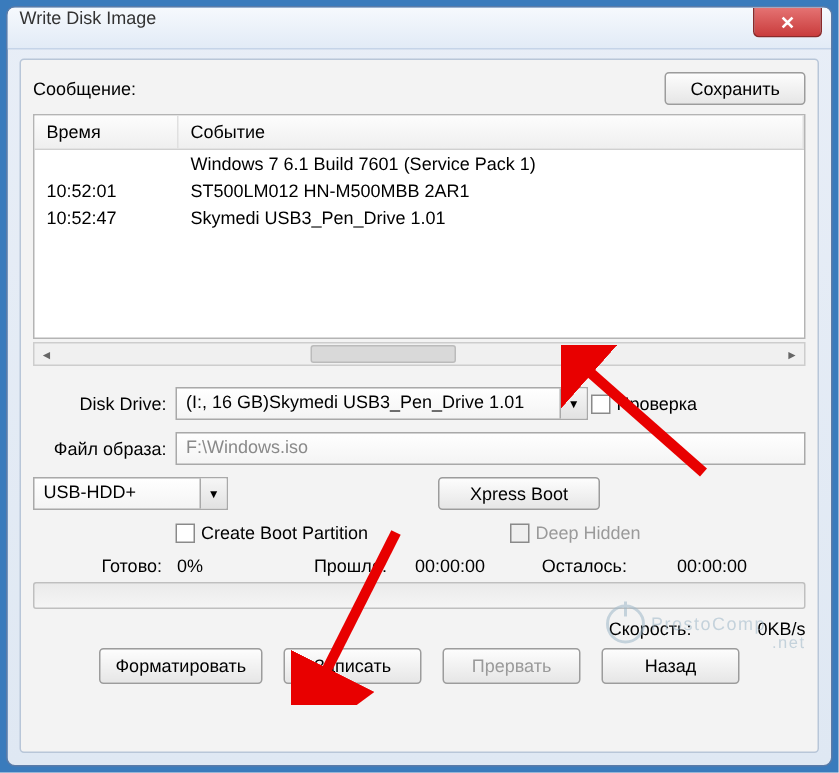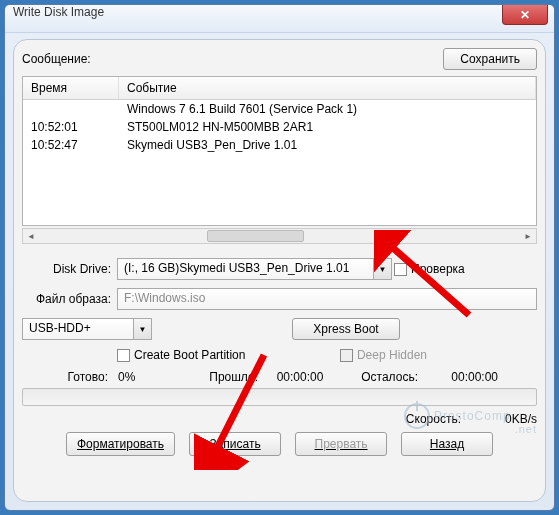--- a/index.html
+++ b/index.html
@@ -1,21 +1,21 @@
 <!DOCTYPE html>
 <html><head>
 <meta charset="utf-8">
 <style>
   * { box-sizing: border-box; font-family: "Segoe UI", Tahoma, sans-serif; font-size: 12px; }
   body { margin: 0; background: #3a7bbc; padding: 4px; width: 559px; height: 515px; position: relative; }
   .window { background: linear-gradient(#e8eef7,#dfe8f3); border: 1px solid #5a7ba8; border-radius: 6px; height: 100%; position: relative; overflow: hidden; }
   .titlebar { height: 28px; display: flex; align-items: flex-start; padding: 0 8px; background: linear-gradient(#f6f9fd,#e2ebf6); border-bottom: 1px solid #c5d4e8; }
   .titlebar .title { color: #333; }
   .close-btn { position: absolute; right: 6px; top: 0; width: 46px; height: 20px; background: linear-gradient(#e57373,#c93c3c); border: 1px solid #8a2a2a; border-top: none; border-radius: 0 0 4px 4px; display: flex; align-items: center; justify-content: center; color: #fff; font-weight: bold; font-size: 13px; }
-  .client { position: absolute; top: 34px; left: 8px; right: 8px; bottom: 8px; background: #f3f3f3; border: 1px solid #b8c6d8; border-radius: 14px; padding: 8px; }
+  .client { position: absolute; top: 34px; left: 8px; right: 8px; bottom: 8px; background: #f3f3f3; border: 1px solid #b8c6d8; border-radius: 3px; padding: 8px; }
   .row { display: flex; align-items: center; margin-bottom: 6px; }
   .msg-label { width: 90px; }
   .spacer { flex: 1; }
   .btn { background: linear-gradient(#fdfdfd,#e6e6e6); border: 1px solid #9c9c9c; border-radius: 3px; padding: 3px 16px; cursor: pointer; }
   .log { border: 1px solid #b4b4b4; background: #fff; height: 150px; margin-bottom: 2px; overflow: hidden; }
   .log-head { display: flex; background: linear-gradient(#fdfdfd,#efefef); border-bottom: 1px solid #d0d0d0; justify-content: center; }
   .log-head div { padding: 4px 8px; border-right: 1px solid #e0e0e0; }
   .col-time { width: 96px; }
   .col-event { flex: 1; }
   .log-body { }
@@ -30,21 +30,21 @@
   .form-label { width: 95px; text-align: right; padding-right: 6px; color:#000; }
   .select, .textfield { flex:1; height:22px; border:1px solid #a9a9a9; background:linear-gradient(#fff,#f4f4f4); padding:2px 6px; display:flex; align-items:flex-start; position:relative; }
   .select .dd { position:absolute; right:0; top:0; bottom:0; width:18px; border-left:1px solid #a9a9a9; background:linear-gradient(#f6f6f6,#e2e2e2); display:flex; align-items:center; justify-content:center; font-size:8px;}
   .chkgroup { display:flex; align-items:center; gap:4px; margin-left:2px; }
   .chk { width:13px; height:13px; border:1px solid #8a8a8a; background:#fff; display:inline-block; }
   .wshort { flex:0 0 130px; }
   .midgap { width:140px; }
   .status-row { display:flex; align-items:center; margin-top:6px; margin-bottom:4px; gap:4px; }
   .status-row .lbl { width:92px; text-align:right; padding-right:6px; }
   .progress { height:18px; border:1px solid #bfbfbf; background:linear-gradient(#eaeaea,#f5f5f5); border-radius:2px; margin-bottom:6px; }
-  .bottom-btns { display:flex; justify-content:center; gap:14px; margin-top:4px;text-decoration:underline; }
+  .bottom-btns { display:flex; justify-content:center; gap:14px; margin-top:4px; }
   .bottom-btns .btn { padding:4px 10px; min-width:92px; }
   .disabled { color:#9a9a9a; }
   svg.arrow-overlay { position:absolute; pointer-events:none; }
   .watermark { position:absolute; right:8px; bottom:72px; color:#9fb8c9; font-size:18px; letter-spacing:1px; font-weight:300; opacity:0.55; display:flex; align-items:center; gap:4px;justify-content:center; }
   .watermark .pc-icon { width:26px; height:26px; border:2px solid #9fb8c9; border-radius:50%; position:relative; }
   .watermark .pc-icon:before { content:""; position:absolute; left:10px; top:-4px; width:2px; height:10px; background:#9fb8c9; }
   .watermark .net { font-size:11px; align-self:flex-end; margin-bottom:-6px; }
 </style>
 </head>
 <body>

